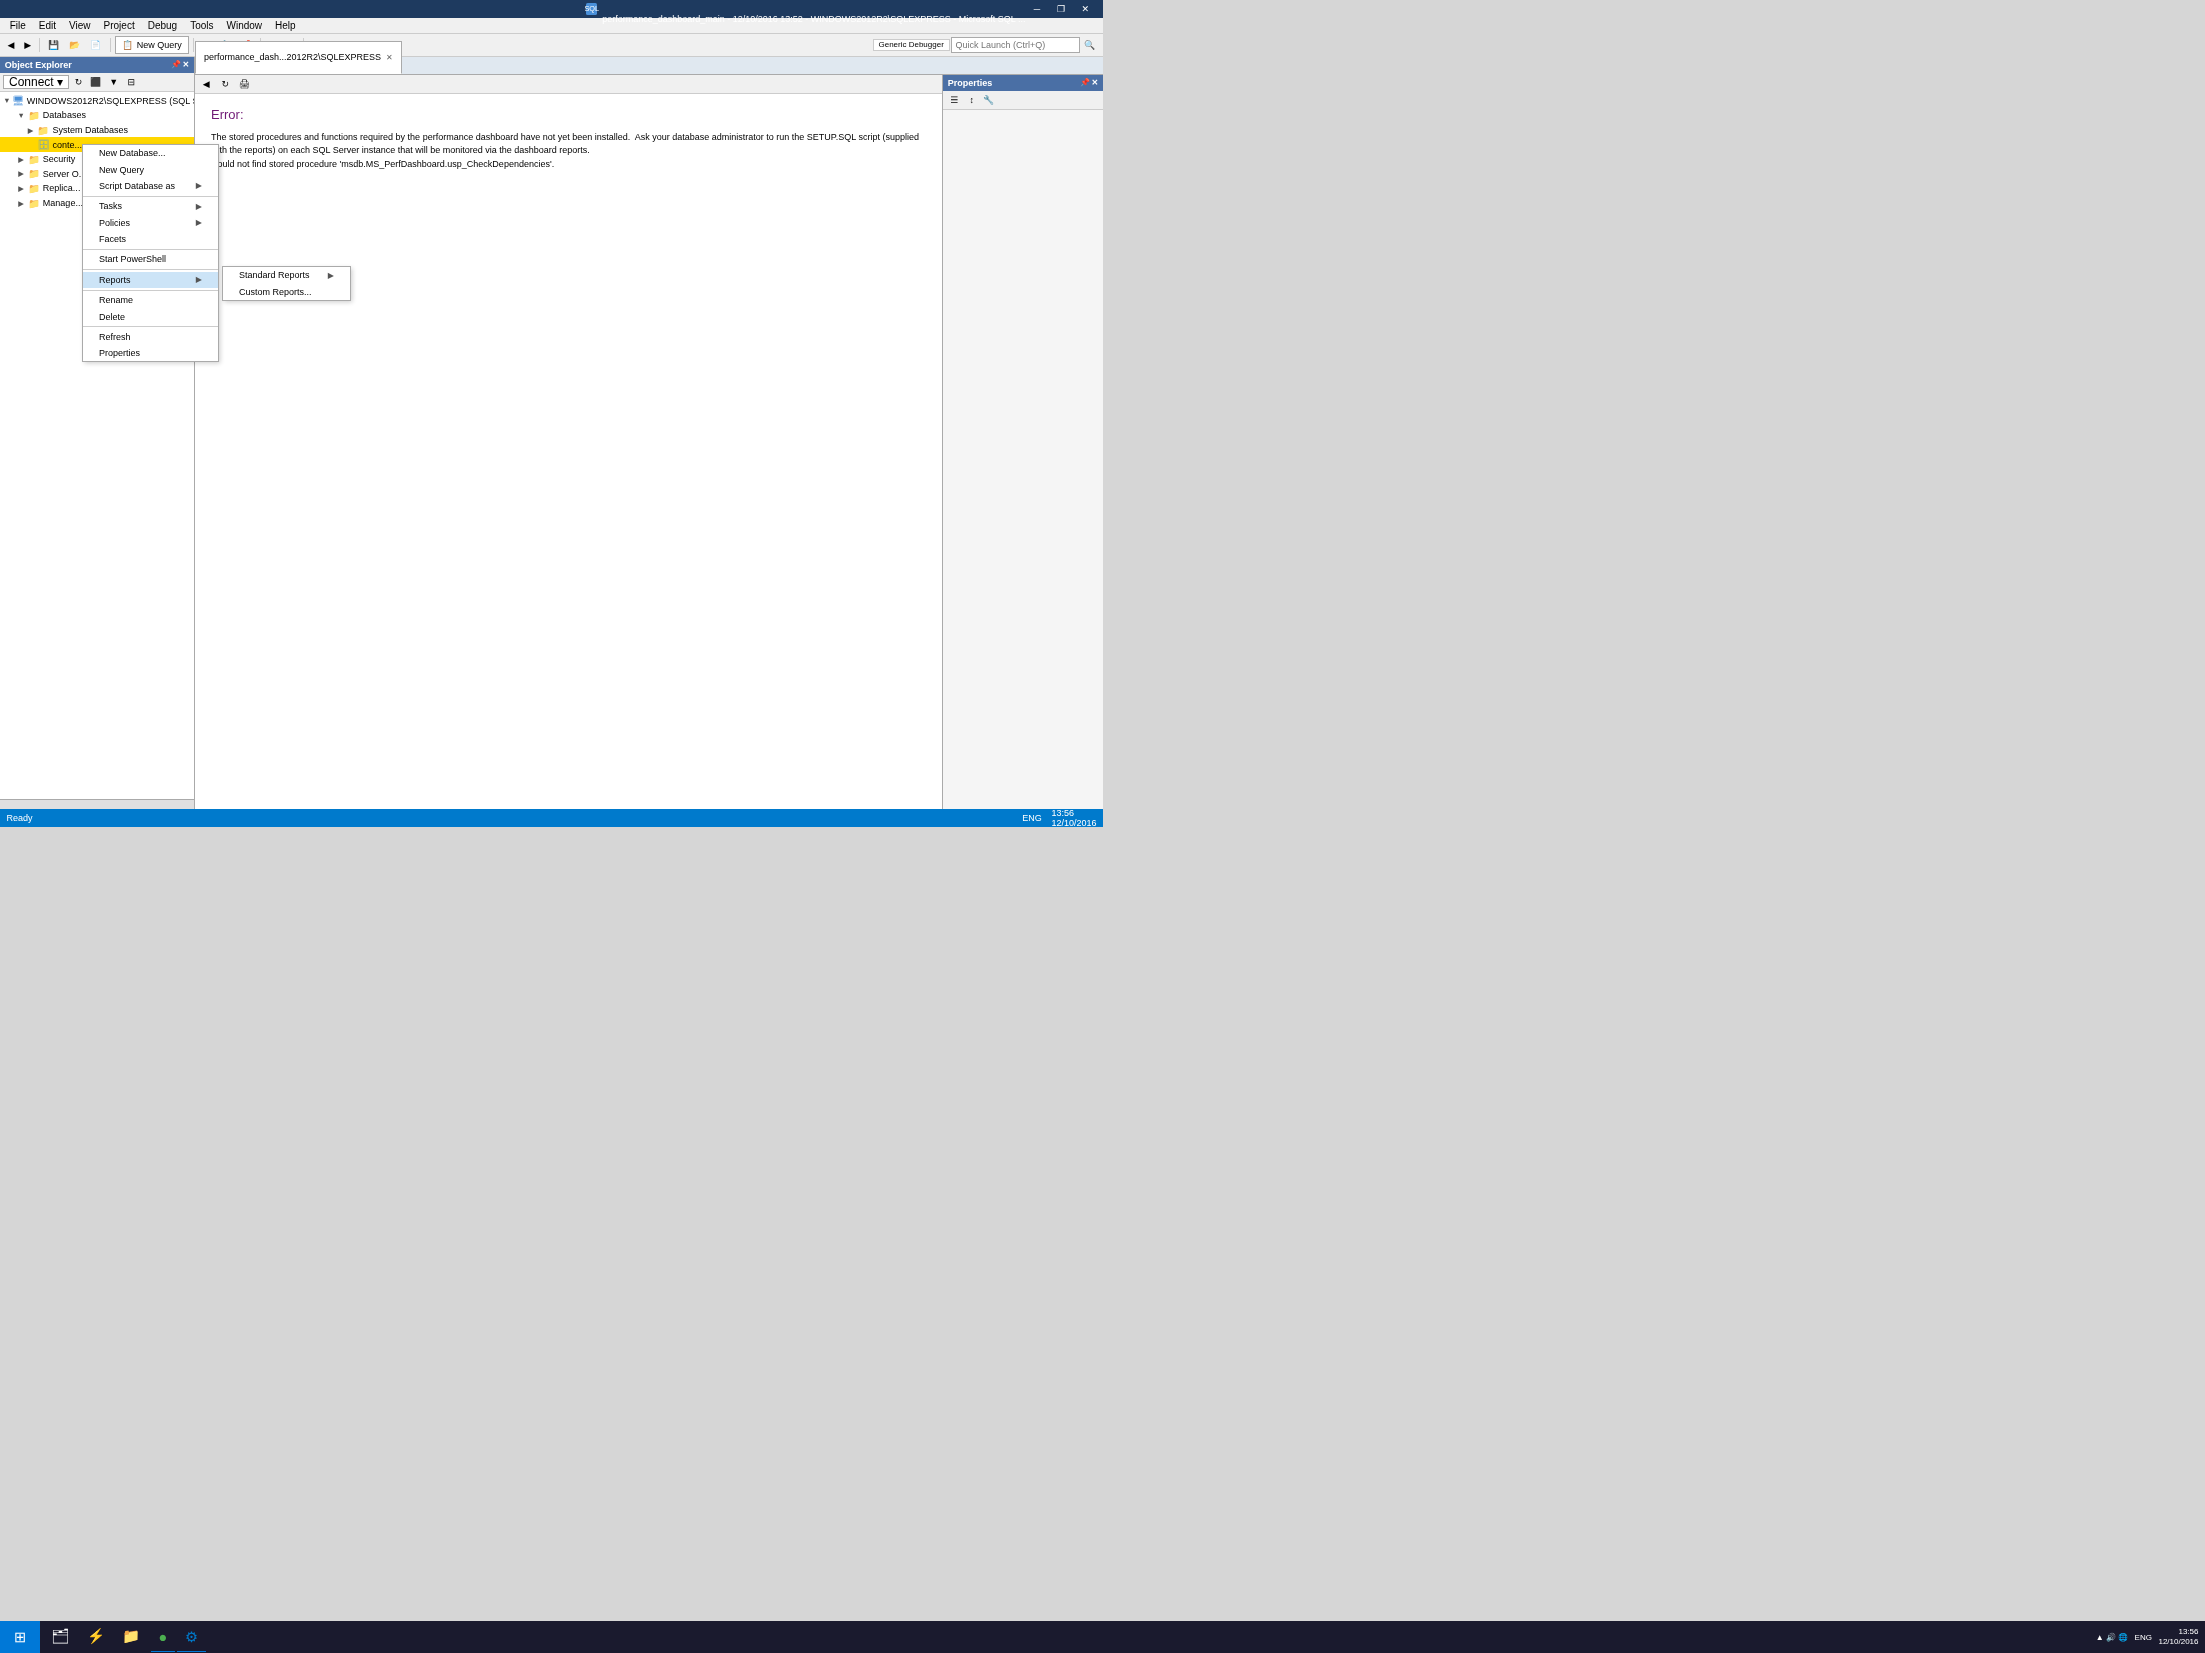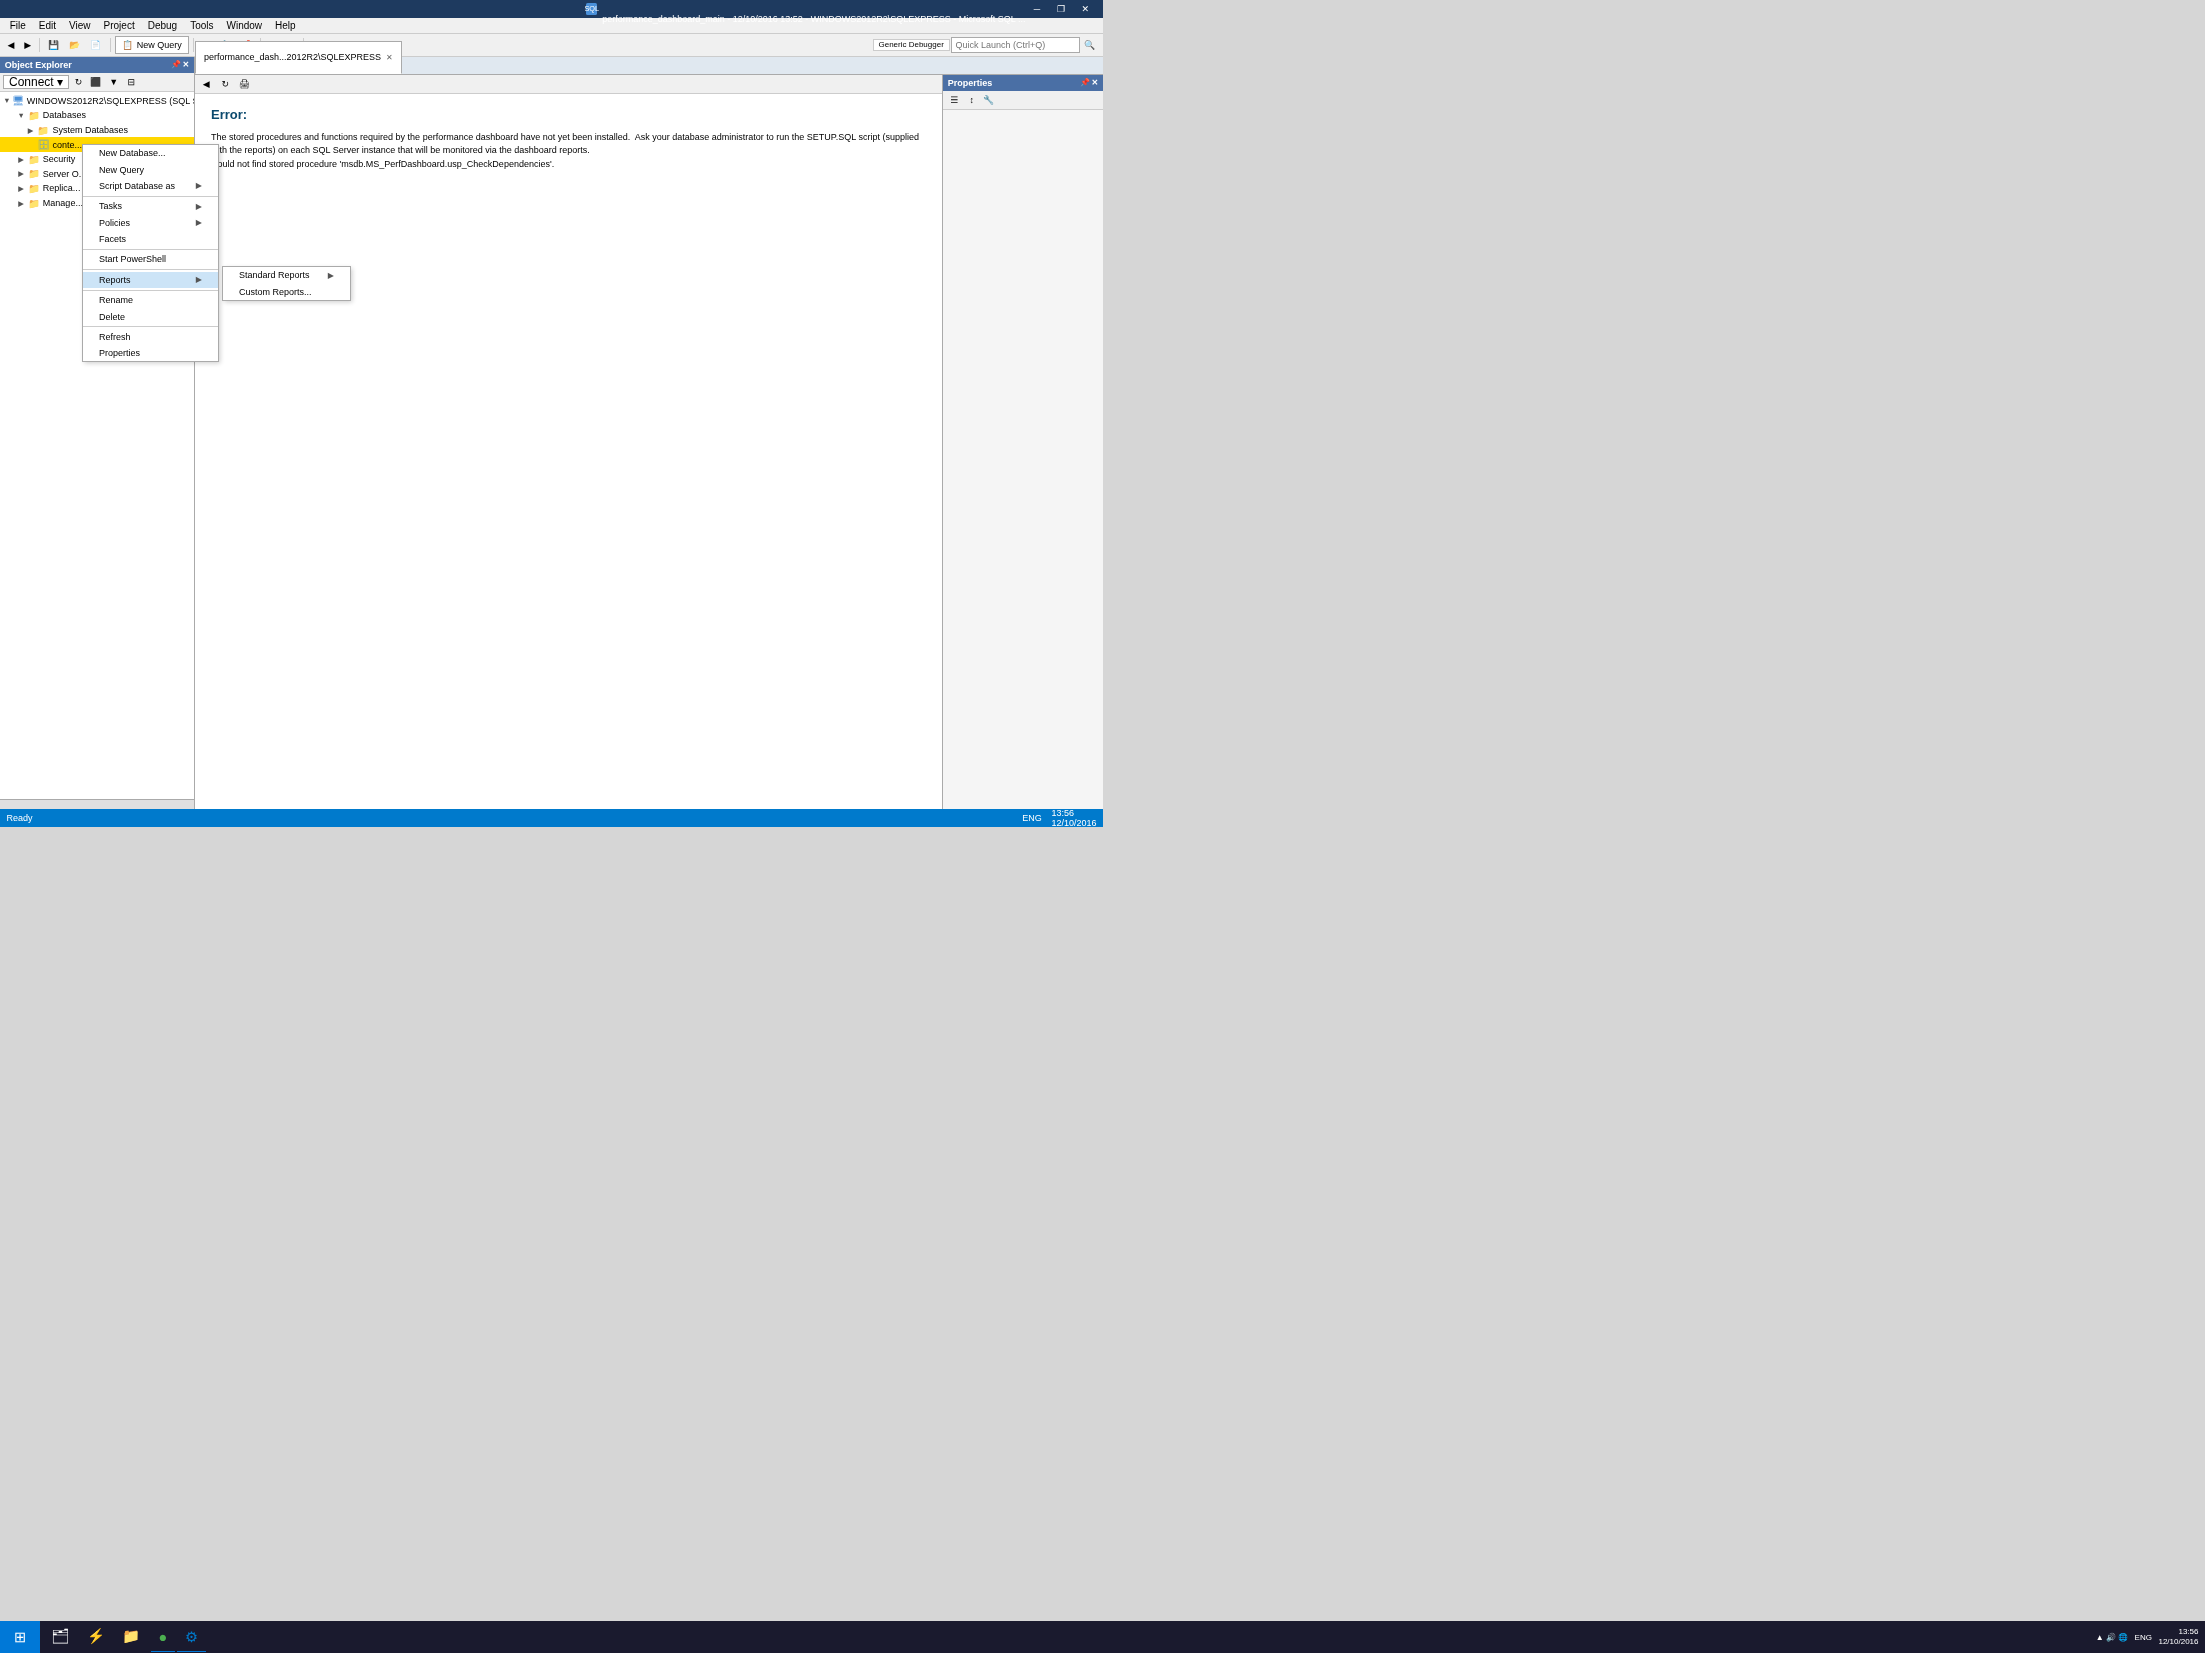--- a/index.html
+++ b/index.html
@@ -280,22 +280,22 @@
       font-size: 9px;
     }
     .content-body {
       flex: 1;
       padding: 13px 16px;
       overflow-y: auto;
       background: #fff;
     }
     .error-heading {
       font-size: 13px;
-      font-weight: bold;
-      color: #0c4a6e;
+      font-weight: normal;
+      color: #701a75;
       margin-bottom: 9px;
     }
     .error-text {
       font-size: 9px;
       color: #000;
       line-height: 1.5;
     }
 
     
     .properties-panel {

